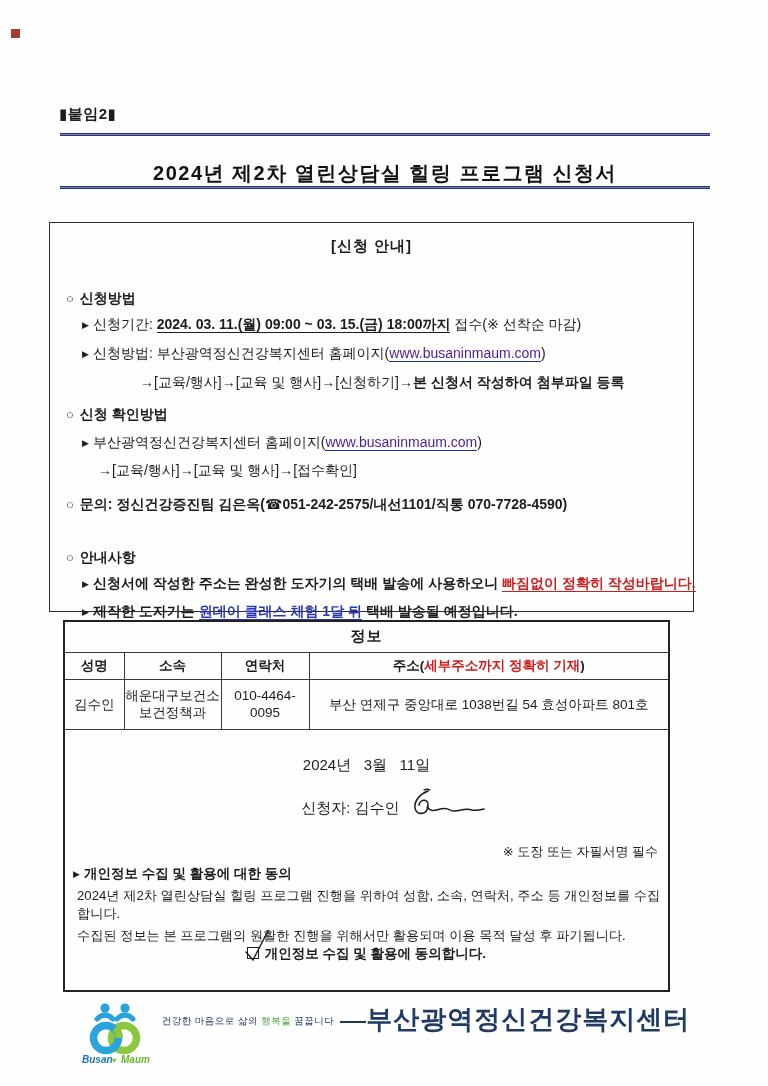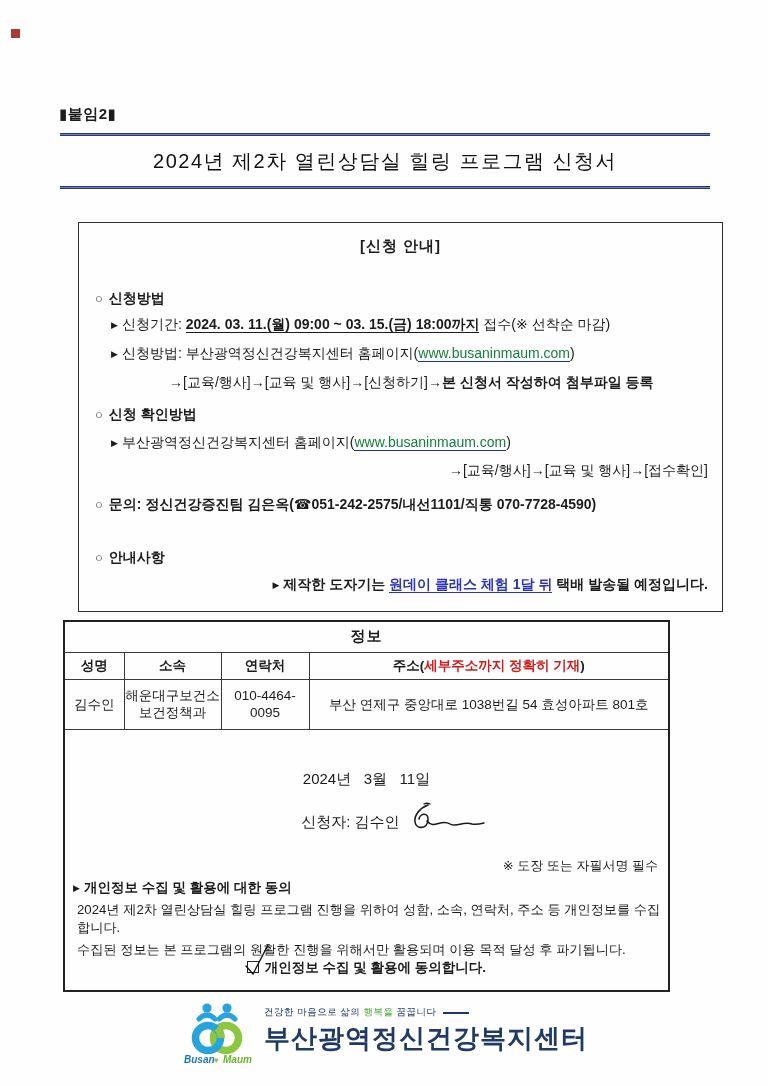--- a/index.html
+++ b/index.html
@@ -7,70 +7,70 @@
   body { font-family:"Liberation Sans","DejaVu Sans",sans-serif; color:#1c1c1c; }
   .page { position:relative; width:768px; height:1086px; background:#fefefe; margin:0 auto; overflow:hidden; }
 
   .corner-mark { position:absolute; left:11px; top:29px; width:9px; height:9px; background:#a83a32; }
 
   .attach-label { position:absolute; left:59px; top:105px; font-size:15px; font-weight:bold; letter-spacing:.5px; }
 
   .title-rule { position:absolute; left:60px; width:650px; height:3px; background:#7283bd; border-top:1.6px solid #24356f; border-bottom:1.6px solid #24356f; }
   .rule-top { top:133px; }
   .rule-bottom { top:186px; }
-  .doc-title { position:absolute; left:60px; top:148px; width:650px; text-align:center; font-size:20px; font-weight:normal; letter-spacing:1.5px; color:#111; }
-
-  .guide-box { position:absolute; left:78px; top:222px; width:645px; height:390px; border:1.6px solid #2e2e2e; padding:10px 14px 0 14px; font-size:14px; line-height:21px; }
+  .doc-title { position:absolute; left:60px; top:160px; width:650px; text-align:center; font-size:20px; font-weight:bold; letter-spacing:1.5px; color:#111; }
+
+  .guide-box { position:absolute; left:49px; top:222px; width:645px; height:390px; border:1.6px solid #2e2e2e; padding:10px 14px 0 14px; font-size:14px; line-height:21px; }
   .guide-title { text-align:center; font-weight:bold; font-size:15px; margin-top:2px; letter-spacing:1px; }
   .g-row { white-space:nowrap; }
   .lvl1 { padding-left:2px; }
   .lvl2 { padding-left:18px; }
   .lvl3 { padding-left:76px; }
   .lvl3b { padding-left:34px; }
   .bullet-circle { font-size:13px; margin-right:6px; }
   .bullet-arrow { font-size:9px; margin-right:4px; vertical-align:1px; }
   .bold { font-weight:bold; }
   .u-black { font-weight:bold; border-bottom:1.6px solid #1c1c1c; padding-bottom:0px; }
-  .url { color:#15803d; border-bottom:1.4px solid #1632b4; }
+  .url { color:#4c1d95; border-bottom:1.4px solid #1632b4; }
   .red-u { color:#cf1d1d; font-weight:bold; border-bottom:1.6px solid #cf1d1d; }
   .blue-u { color:#2c35b5; font-weight:bold; border-bottom:1.6px solid #2c35b5; }
 
   .mt-a { margin-top:32px; } 
   .mt-b { margin-top:5px; }
   .mt-c { margin-top:7px; }
   .mt-d { margin-top:11px; }
   .mt-e { margin-top:13px; }
   .mt-f { margin-top:32px; }
-  .mt-g { margin-top:6px;text-align:right; }
+  .mt-g { margin-top:6px; }
 
   .form-box { position:absolute; left:63px; top:620px; width:607px; height:372px; border:2px solid #222; }
   table.info { width:100%; border-collapse:collapse; table-layout:fixed; }
   table.info td { border:1.3px solid #3a3a3a; text-align:center; vertical-align:middle; font-size:13.5px; }
   table.info tr.t-title td { border-top:none; border-left:none; border-right:none; height:30px; font-size:15px; font-weight:bold; letter-spacing:1px; }
   table.info tr.t-head td { height:27px; font-weight:bold; }
   table.info tr.t-data td { height:50px; line-height:17px; }
   table.info td.first { border-left:none; }
   table.info td.last { border-right:none; }
   .addr-red { color:#cf1d1d; }
 
   .statement { margin-top:18px; text-align:center; font-size:13.5px; }
-  .date-line { margin-top:40px; text-align:center; font-size:15px; white-space:pre; }
+  .date-line { margin-top:26px; text-align:center; font-size:15px; white-space:pre; }
   .signer-line { margin-top:12px; text-align:center; font-size:15px; position:relative; }
   .sig-svg { position:relative; vertical-align:-10px; margin-left:2px; margin-right:-60px; }
   .seal-note { margin-top:20px; text-align:right; padding-right:10px; font-size:13px; }
   .privacy-head { margin-top:4px; padding-left:8px; font-size:13.5px; font-weight:bold; }
   .privacy-line { margin-top:4px; padding-left:12px; font-size:13.2px; }
   .consent-line { text-align:center; font-size:13.5px; font-weight:bold; }
   .chk-wrap { position:relative; display:inline-block; width:13px; height:13px; margin-right:5px; vertical-align:-1px; }
   .chk-box { position:absolute; left:0; bottom:0; width:12px; height:12px; border:1.4px solid #222; }
   .chk-svg { position:absolute; left:-3px; top:-17px; overflow:visible; }
 
   .footer { position:absolute; left:0; top:1000px; width:768px; display:flex; justify-content:center; }
   .logo-row { display:flex; align-items:flex-start; gap:10px; }
-  .logo-text { display:flex; flex-direction:column; }
+  .logo-text { display:flex; flex-direction:row; }
   .tagline { font-size:9.5px; color:#1d3766; letter-spacing:.5px; display:flex; align-items:center; gap:6px; margin-top:6px; }
   .tagline .grn { color:#4fa83c; }
   .tag-dash { display:inline-block; width:26px; height:2px; background:#1d3766; }
   .org-kr { font-size:26px; font-weight:bold; color:#203a66; letter-spacing:1px; margin-top:2px; }
   .org-en { font-size:9.8px; font-weight:bold; color:#203a66; letter-spacing:1.05px; margin-top:3px; }
 </style>
 </head>
 <body>
 
 <div class="page">
@@ -115,20 +115,23 @@
     </div>
 
     <div class="g-row lvl1 mt-e">
       <span class="bullet-circle">○</span><span class="bold">문의: 정신건강증진팀 김은옥(☎051-242-2575/내선1101/직통 070-7728-4590)</span>
     </div>
 
     <div class="g-row lvl1 mt-f">
       <span class="bullet-circle">○</span><span class="bold">안내사항</span>
     </div>
 
+    <div class="g-row lvl2 mt-b">
+      <span class="bullet-arrow">▶</span><span class="bold">신청서에 작성한 주소는 완성한 도자기의 택배 발송에 사용하오니 </span><span class="red-u">빠짐없이 정확히 작성바랍니다.</span>
+    </div>
 
     <div class="g-row lvl2 mt-g">
       <span class="bullet-arrow">▶</span><span class="bold">제작한 도자기는 </span><span class="blue-u">원데이 클래스 체험 1달 뒤</span><span class="bold"> 택배 발송될 예정입니다.</span>
     </div>
   </div>
 
   <div class="form-box">
     <table class="info">
       <colgroup>
           <col style="width:59px">

